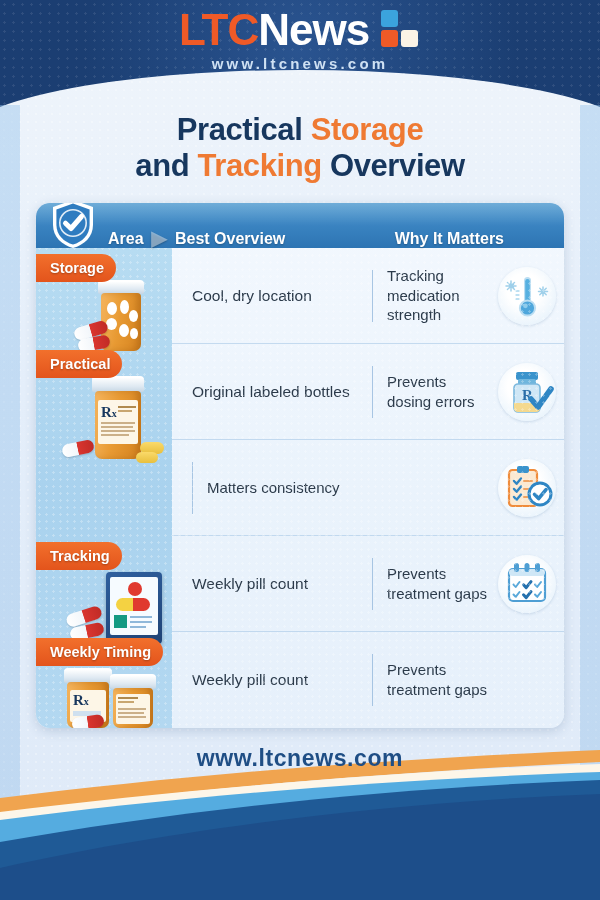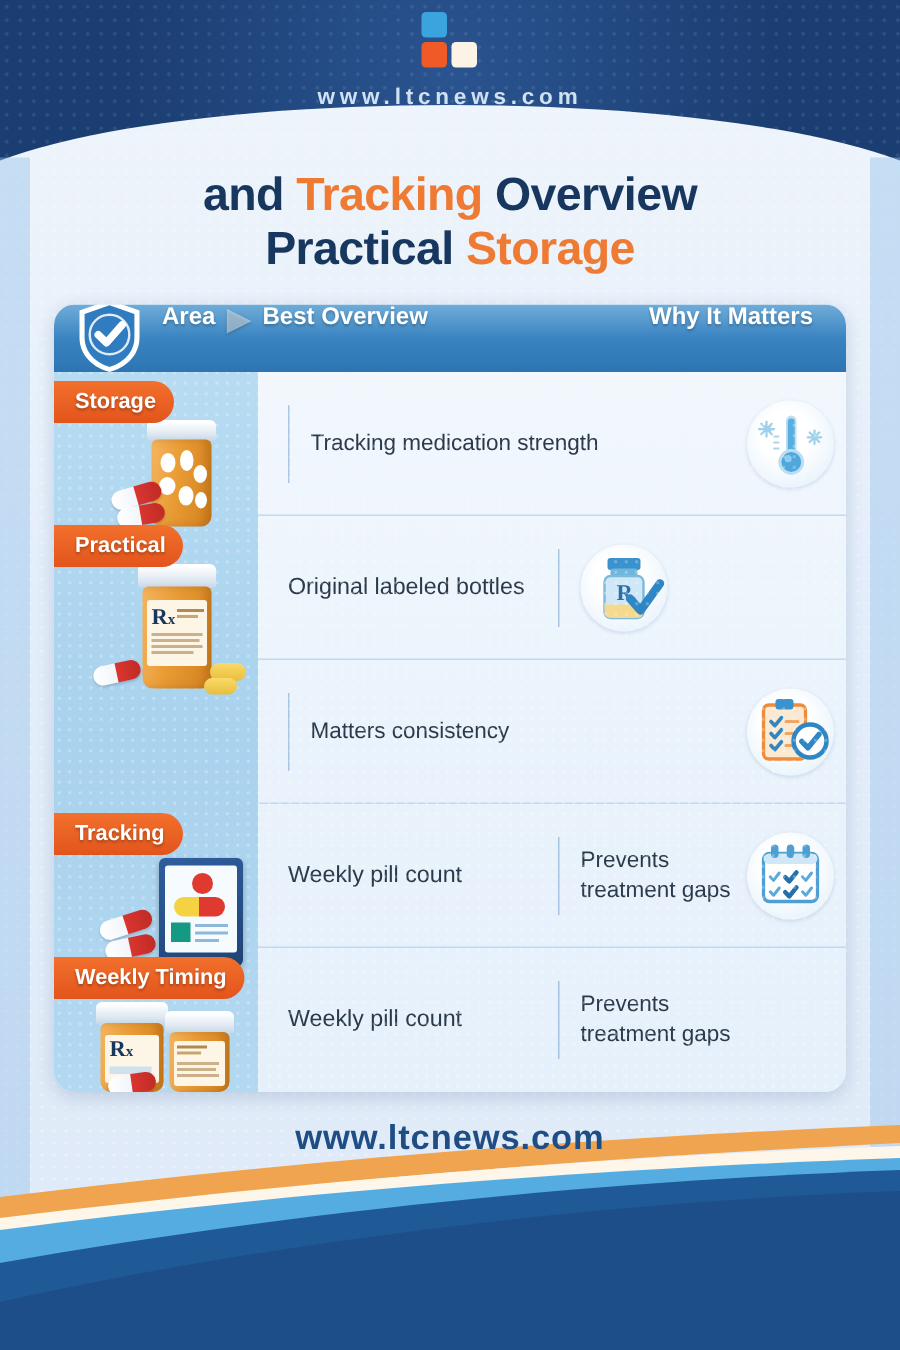--- a/index.html
+++ b/index.html
@@ -140,21 +140,21 @@
     opacity:.45;
   }
 
   
   .thead {
     position: relative;
     height: 45px;
     background: linear-gradient(180deg, #4f9ad0 0%, #3b85c2 45%, #2d74b3 100%);
     border-radius: 12px 12px 0 0;
     display: flex;
-    align-items: flex-start;
+    align-items: flex-end;
     z-index: 3;
   }
   .thead::before {
     content:"";
     position:absolute; left:0; top:0; right:0; height:50%;
     background: linear-gradient(180deg, rgba(255,255,255,.18), rgba(255,255,255,0));
     border-radius: 12px 12px 0 0;
   }
   .shield {
     position: absolute;
@@ -165,21 +165,21 @@
   .th {
     color: #ffffff;
     font-size: 16px;
     font-weight: bold;
     text-shadow: 0 1px 2px rgba(0,0,0,.25);
     position: relative;
   }
   .th-area    { margin-left: 72px; }
   .th-arrow   { margin: 0 8px; color: rgba(255,255,255,.45); font-size: 20px; line-height: 1; }
   .th-best    { }
-  .th-why     { margin-left: auto; margin-right: 22px; }
+  .th-why     { margin-left: auto; margin-right: 60px; }
 
   
   .tbody { position: relative; height: 480px; }
 
   
   .leftcol {
     position: absolute;
     left: 0; top: 0;
     width: 136px; height: 480px;
     background: linear-gradient(180deg,#b7dcf2 0%, #a9d2ee 50%, #b3d8f1 100%);
@@ -315,32 +315,33 @@
 
 <div class="poster">
 
   <div class="top-band"></div>
   <div class="page-body"></div>
   <div class="rail left"></div>
   <div class="rail right"></div>
 
   <div class="logo-wrap">
     <div class="logo-line">
+      <span class="logo-text"><span class="logo-ltc">LTC</span><span class="logo-news">News</span></span>
       <span class="logo-mark">
         <i class="sq-tl"></i>
         <i class="sq-bl"></i>
         <i class="sq-br"></i>
       </span>
     </div>
     <div class="logo-url">www.ltcnews.com</div>
   </div>
 
   <div class="headline">
+    <div><span>Practical </span><span class="hl-accent">Storage</span></div>
     <div><span>and </span><span class="hl-accent">Tracking</span><span> Overview</span></div>
-    <div><span>Practical </span><span class="hl-accent">Storage</span></div>
   </div>
 
   <div class="card">
 
     <div class="thead">
       <svg class="shield" viewBox="0 0 46 52">
         <path d="M23 2 L43 9 V27 C43 39 34 47 23 50 C12 47 3 39 3 27 V9 Z" fill="#ffffff"></path>
         <path d="M23 5.5 L39.6 11.4 V27 C39.6 37 32 44 23 46.6 C14 44 6.4 37 6.4 27 V11.4 Z" fill="#2f7cc0"></path>
         <circle cx="23" cy="25" r="13.2" fill="none" stroke="#ffffff" stroke-width="1.6" opacity=".85"></circle>
         <path d="M15.5 25.2 L21 30.5 L31.5 18.5" fill="none" stroke="#ffffff" stroke-width="5" stroke-linecap="round" stroke-linejoin="round"></path>
@@ -417,20 +418,21 @@
           <div style="position:absolute; left:68px; top:42px; width:28px; height:1.6px; background:#cbb089;"></div>
           <div style="position:absolute; left:68px; top:46px; width:26px; height:1.6px; background:#cbb089;"></div>
           <div style="position:absolute; left:68px; top:50px; width:28px; height:1.6px; background:#cbb089;"></div>
           <div class="capsule" style="left:22px; top:50px; width:32px; transform:rotate(-8deg);"></div>
         </div>
       </div>
 
       <div class="rows">
 
         <div class="row">
+          <div class="bp">Cool, dry location</div>
           <div class="vsep"></div>
           <div class="why">Tracking medication strength</div>
           <div class="why-icon">
             <svg viewBox="0 0 58 58" width="58" height="58">
               <g fill="#8dc6e8">
                 <path d="M13 18 l1.6 0 M12 16.5 l4 4 M16 16.5 l-4 4" stroke="#8dc6e8" stroke-width="1.4"></path>
               </g>
               <g stroke="#9fd0ea" stroke-width="1.5" stroke-linecap="round">
                 <path d="M13 14 v10 M8 19 h10 M9.5 15.5 l7 7 M16.5 15.5 l-7 7"></path>
                 <path d="M45 20 v9 M40.5 24.5 h9 M41.8 21.3 l6.4 6.4 M48.2 21.3 l-6.4 6.4"></path>
@@ -441,20 +443,21 @@
               <circle cx="29.5" cy="41" r="6.6" fill="#4fa7dc"></circle>
               <circle cx="27.4" cy="38.8" r="2.4" fill="#9fd6f0" opacity=".8"></circle>
               <path d="M18 32 h3 M18 28 h3 M18 24 h3" stroke="#a9d6ee" stroke-width="1.3" stroke-linecap="round"></path>
             </svg>
           </div>
         </div>
 
         <div class="row">
           <div class="bp">Original labeled bottles</div>
           <div class="vsep"></div>
+          <div class="why">Prevents dosing errors</div>
           <div class="why-icon">
             <svg viewBox="0 0 58 58" width="58" height="58">
               <rect x="18" y="9" width="22" height="8" rx="2" fill="#3a93cc"></rect>
               <rect x="20" y="16" width="18" height="6" rx="1.5" fill="#6fb6dd"></rect>
               <rect x="16" y="21" width="26" height="28" rx="4" fill="#cfe7f6" stroke="#7cb9de" stroke-width="1.6"></rect>
               <path d="M16 40 h26 v5 a4 4 0 0 1 -4 4 h-18 a4 4 0 0 1 -4 -4 z" fill="#f4d98f"></path>
               <text x="24" y="37" font-family="Liberation Serif, serif" font-size="15" font-weight="bold" fill="#2a6ea8">R</text>
               <text x="32.5" y="39.5" font-family="Liberation Serif, serif" font-size="9" font-weight="bold" fill="#2a6ea8">x</text>
               <path d="M33 36 L40 44 L53 26" fill="none" stroke="#2f86c4" stroke-width="5.6" stroke-linecap="round" stroke-linejoin="round"></path>
             </svg>

